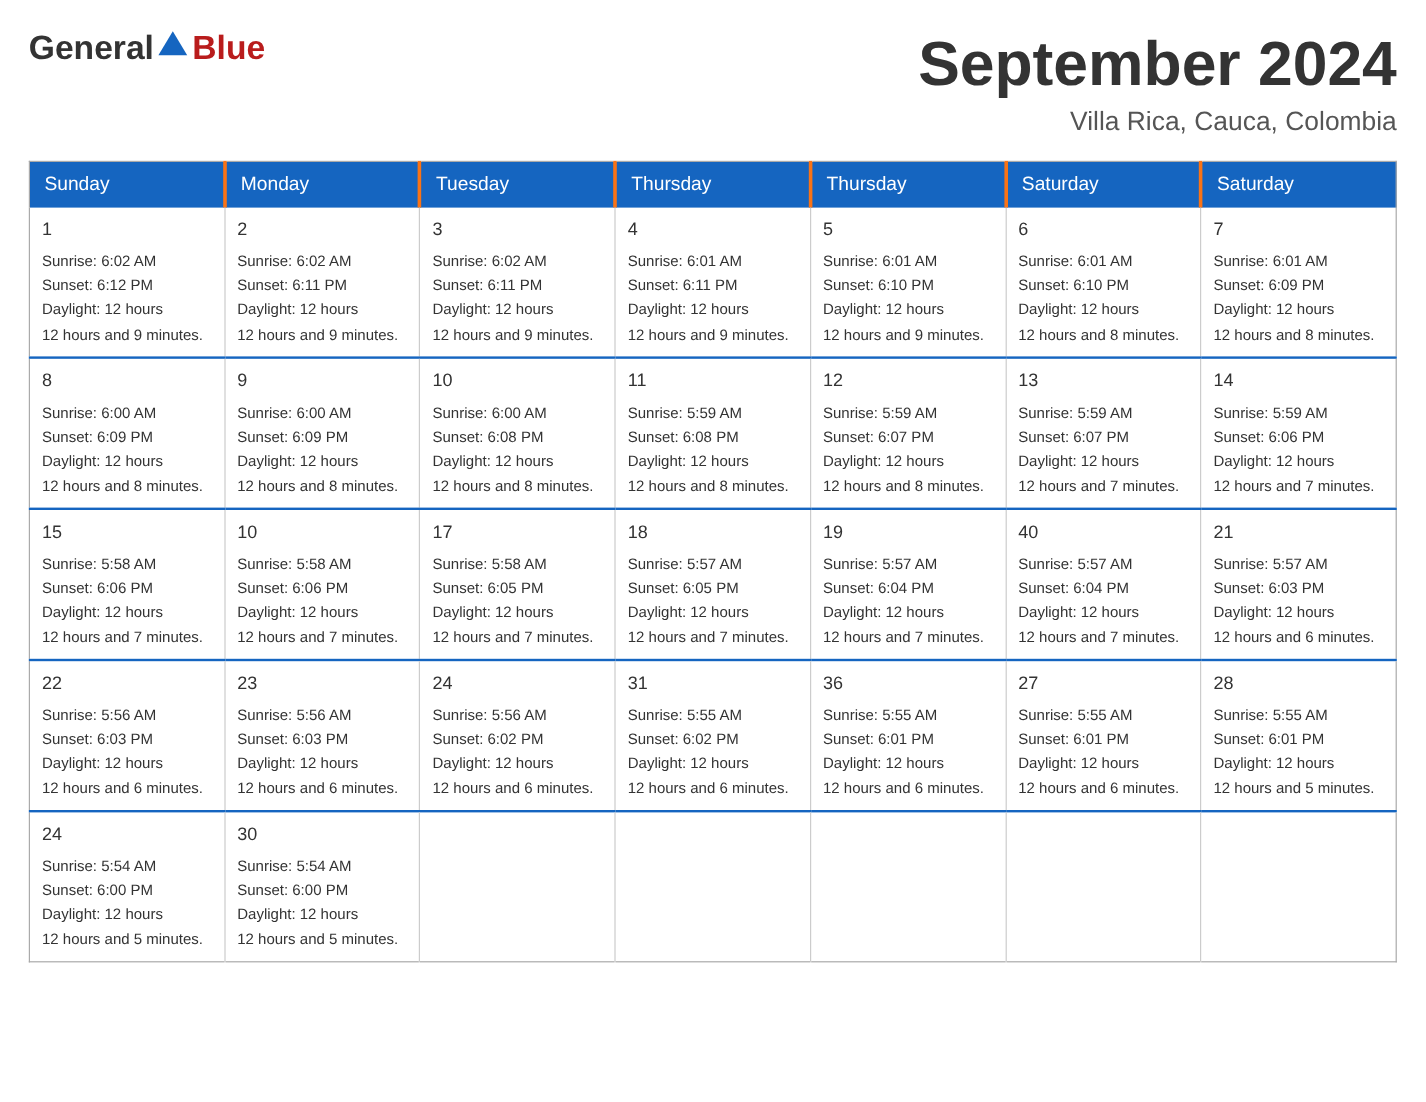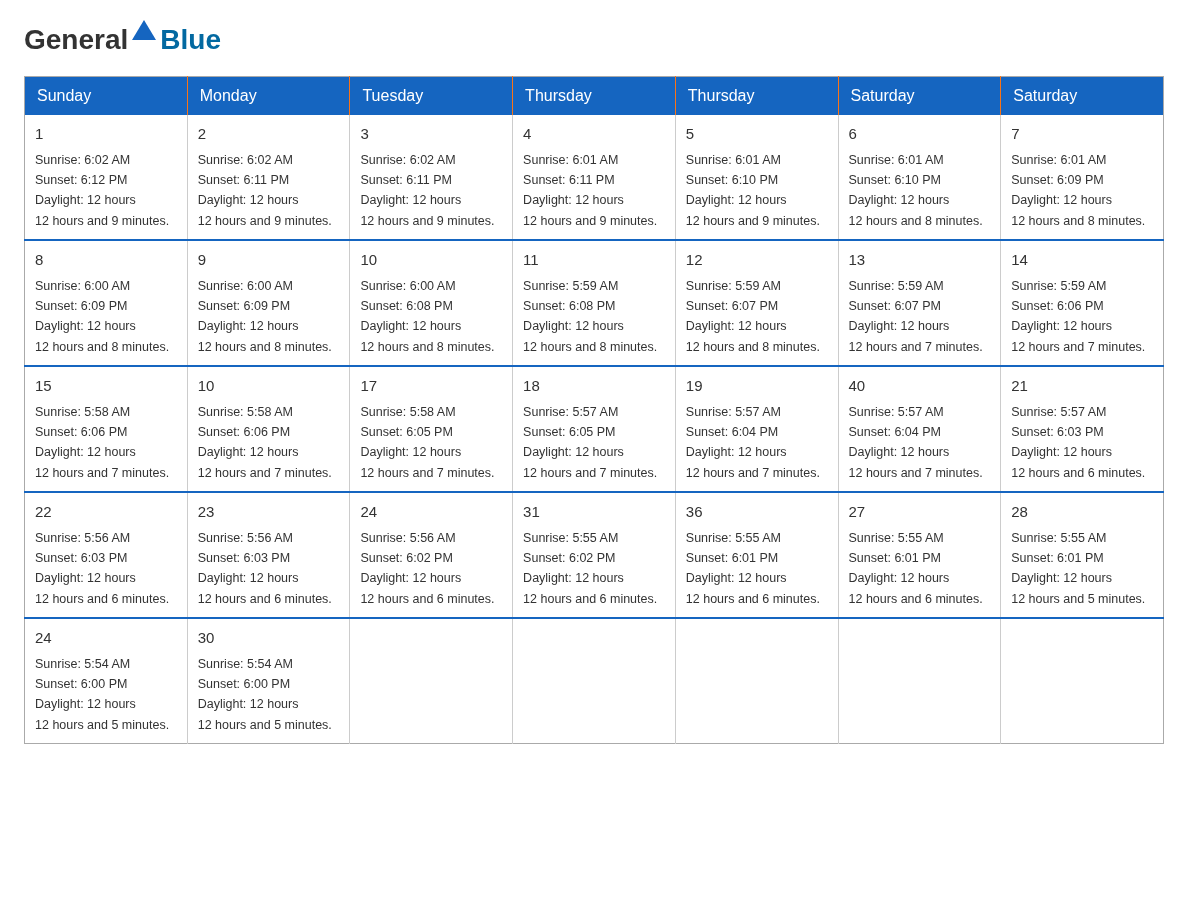--- a/index.html
+++ b/index.html
@@ -17,26 +17,27 @@
       align-items: flex-start;
       margin-bottom: 20px;
     }
     .logo {
       display: flex;
       flex-direction: column;
       align-items: flex-start;
     }
     .logo-text {
       display: flex;
+      align-items: center;
       font-size: 28px;
       font-weight: bold;
       color: #333;
     }
     .logo-general { color: #333; }
-    .logo-blue { color: #0369a1; }
+    .logo-blue { color: #b91c1c; }
     .logo-triangle {
       width: 0;
       height: 0;
       border-left: 12px solid transparent;
       border-right: 12px solid transparent;
       border-bottom: 20px solid #1565c0;
       margin: 0 4px;
       position: relative;
       top: -4px;
     }
@@ -58,21 +59,21 @@
       border-collapse: collapse;
       border: 1px solid #aaa;
     }
     .calendar-table th {
       background: #1565c0;
       color: #fff;
       text-align: left;
       padding: 10px 12px;
       font-size: 16px;
       font-weight: normal;
-      border-right: 1px solid #f97316;
+      border-right: 3px solid #f97316;
     }
     .calendar-table th:last-child { border-right: none; }
     .calendar-table td {
       vertical-align: top;
       padding: 8px 10px;
       border-right: 1px solid #ccc;
       border-bottom: 2px solid #1565c0;
       width: 14.28%;
       min-height: 100px;
       font-size: 13px;
@@ -99,20 +100,24 @@
 </head>
 <body>
 
 <div class="header">
   <div class="logo">
     <div class="logo-text">
       <span class="logo-general">General</span>
       <span class="logo-triangle"></span>
       <span class="logo-blue">Blue</span>
     </div>
+  </div>
+  <div class="title-section">
+    <div class="calendar-title">September 2024</div>
+    <div class="calendar-subtitle">Villa Rica, Cauca, Colombia</div>
   </div>
 </div>
 
 <table class="calendar-table">
   <thead>
     <tr>
     <th>Sunday</th>
         <th>Monday</th>
         <th>Tuesday</th>
         <th>Thursday</th>

